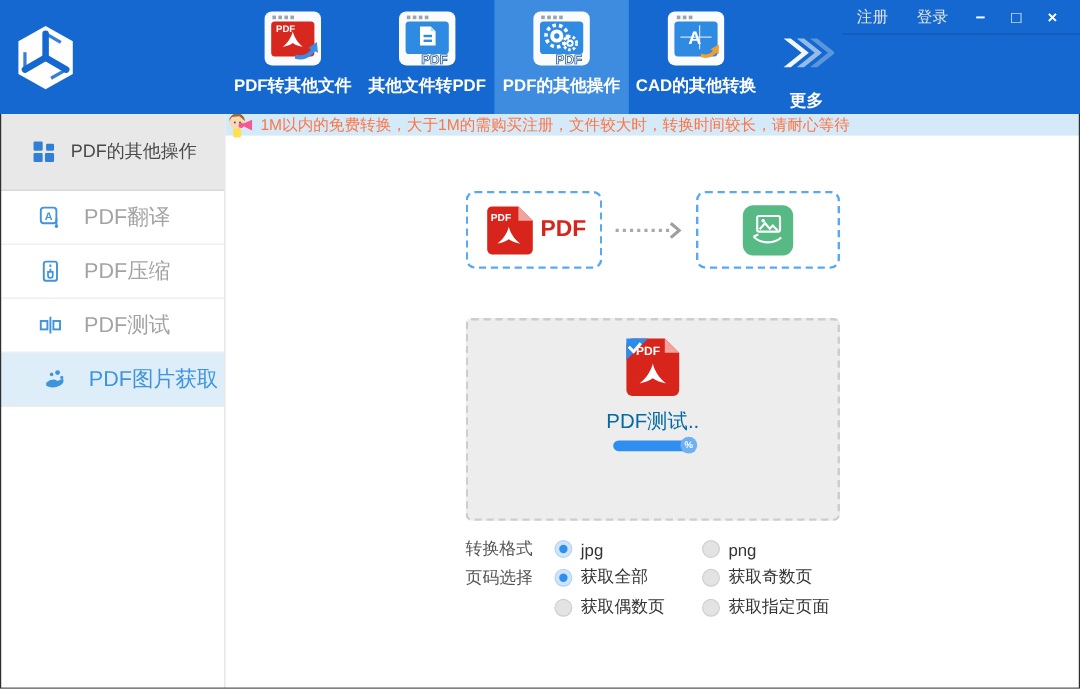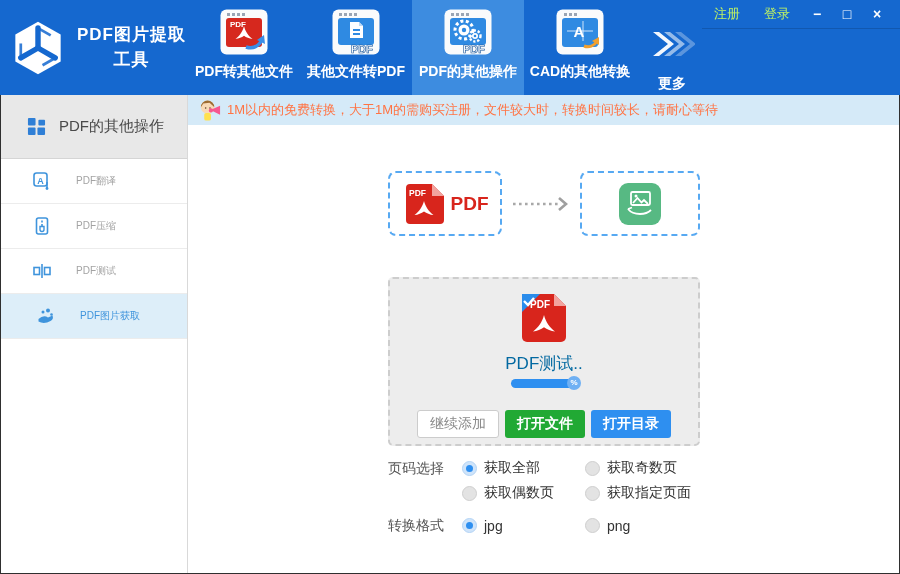--- a/index.html
+++ b/index.html
@@ -17,35 +17,35 @@
   .brand{width:188px;display:flex;align-items:center;padding-left:9px;flex-shrink:0;}
   .brand svg{flex-shrink:0;}
   .brand-title{margin-left:10px;font-size:17px;font-weight:bold;line-height:1.45;text-align:center;letter-spacing:1px;}
   .tabs{display:flex;align-items:stretch;}
   .tab{width:112px;display:flex;flex-direction:column;align-items:center;padding-top:8px;cursor:pointer;}
   .tab.active{background:var(--c-header-active);}
   .tab.more{width:72px;justify-content:center;padding-top:18px;}
   .tab .ticon{height:48px;display:flex;align-items:center;justify-content:center;}
   .tab-label{font-size:14px;font-weight:bold;margin-top:7px;white-space:nowrap;}
   .titlebar-right{position:absolute;top:0;right:0;height:29px;display:flex;align-items:center;padding-right:8px;border-bottom:1px solid rgba(0,0,0,.15);}
-  .tb-link{font-size:13px;color:#bef264;margin:0 12px;cursor:pointer;}
+  .tb-link{font-size:13px;color:#e5e5e5;margin:0 12px;cursor:pointer;}
   .tb-btn{width:30px;text-align:center;font-size:14px;color:#fff;cursor:pointer;font-weight:bold;}
 
   
   .app-body{flex:1;display:flex;min-height:0;}
   .sidebar{width:188px;background:#fff;border-right:1px solid #d9d9d9;flex-shrink:0;}
   .side-header{height:64px;background:var(--c-side-header-bg);display:flex;align-items:center;padding-left:27px;border-bottom:1px solid #d5d5d5;}
   .side-header .lbl{font-size:15px;color:#4a4a4a;margin-left:13px;}
   .side-item{height:45px;display:flex;align-items:center;padding-left:32px;border-bottom:1px solid #ececec;cursor:pointer;}
-  .side-item .lbl{font-size:10px;color:#a3a3a3;margin-left:24px;}
+  .side-item .lbl{font-size:18px;color:#a3a3a3;margin-left:18px;}
   .side-item.active{background:var(--c-side-active-bg);padding-left:36px;}
   .side-item.active .lbl{color:var(--c-side-active-text);}
 
   .main{flex:1;background:#fff;display:flex;flex-direction:column;min-width:0;}
-  .notice{height:30px;background:var(--c-notice-bg);display:flex;align-items:center;padding-left:10px;flex-shrink:0;text-align:center;}
+  .notice{height:18px;background:var(--c-notice-bg);display:flex;align-items:center;flex-shrink:0;text-align:center;}
   .notice-text{font-size:13px;color:var(--c-notice-text);margin-left:6px;white-space:nowrap;}
 
   .content{width:312px;margin:46px auto 0;}
   
   .flow{display:flex;align-items:center;justify-content:space-between;}
   .flow-box{height:65px;border:2px dashed #57a9f2;border-radius:8px;display:flex;align-items:center;justify-content:center;background:#fff;}
   .flow-box.src{width:114px;gap:5px;}
   .flow-box.dst{width:120px;}
   .pdf-word{font-size:19px;font-weight:800;color:var(--c-red);}
   .flow-arrow{flex:1;display:flex;align-items:center;justify-content:center;padding:0 8px;}
@@ -86,24 +86,20 @@
           <path d="M32 32 L32 10"></path>
             <path d="M32 32 L13 43"></path>
             <path d="M32 32 L51 43"></path>
         </g>
         <g stroke="#1568cf" stroke-width="3" fill="none" opacity="0.85">
           <path d="M32 10 L46 18"></path>
             <path d="M13 43 L13 27"></path>
             <path d="M51 43 L37 51"></path>
         </g>
       </svg>
-      <div class="brand-title">
-        <div>PDF图片提取</div>
-        <div>工具</div>
-      </div>
     </div>
 
     <div class="tabs">
 
       <div class="tab">
         <div class="ticon">
           <svg width="48" height="46" viewBox="0 0 48 46">
             <rect x="0.5" y="0.5" width="47" height="45" rx="6" fill="#fafbfc"></rect>
             <g fill="#9aa5b4">
                 <rect x="7" y="4" width="3" height="3"></rect>
@@ -317,28 +313,37 @@
             <polygon points="36,2 48,14 36,14" fill="#f2a39e"></polygon>
             <text x="12" y="16" font-size="10" font-weight="bold" fill="#fff" font-family="Liberation Sans,sans-serif">PDF</text>
             <path d="M26 23 c-1.5 6.5 -6 13 -11 16.5 c4 -0.5 8 -2 11 -4.2 c3 2.2 7 3.7 11 4.2 c-5 -3.5 -9.5 -10 -11 -16.5 z" fill="#fff"></path>
             <path d="M4 2 h18 l-18 18 z" fill="#2a8ceb"></path>
             <polyline points="6,9 10,13 16,6" fill="none" stroke="#fff" stroke-width="2.4"></polyline>
           </svg>
           <div class="file-name">PDF测试..</div>
           <div class="progress">
             <span class="badge">%</span>
           </div>
-          <div class="btn-row">
-            <button class="btn plain">继续添加</button>
-            <button class="btn green">打开文件</button>
-            <button class="btn blue">打开目录</button>
-          </div>
         </div>
 
         <div class="opts">
+          <div class="opt-row fmt">
+            <div class="opt-label">转换格式</div>
+            <div class="opt-grid">
+              <label class="radio">
+                <span class="rdot checked"></span>
+                <span class="rlabel">jpg</span>
+              </label>
+              <label class="radio">
+                <span class="rdot"></span>
+                <span class="rlabel">png</span>
+              </label>
+            </div>
+          </div>
+
           <div class="opt-row">
             <div class="opt-label">页码选择</div>
             <div class="opt-grid">
               <label class="radio">
                 <span class="rdot checked"></span>
                 <span class="rlabel">获取全部</span>
               </label>
               <label class="radio">
                 <span class="rdot"></span>
                 <span class="rlabel">获取奇数页</span>
@@ -346,31 +351,17 @@
               <label class="radio">
                 <span class="rdot"></span>
                 <span class="rlabel">获取偶数页</span>
               </label>
               <label class="radio">
                 <span class="rdot"></span>
                 <span class="rlabel">获取指定页面</span>
               </label>
             </div>
           </div>
-
-          <div class="opt-row fmt">
-            <div class="opt-label">转换格式</div>
-            <div class="opt-grid">
-              <label class="radio">
-                <span class="rdot checked"></span>
-                <span class="rlabel">jpg</span>
-              </label>
-              <label class="radio">
-                <span class="rdot"></span>
-                <span class="rlabel">png</span>
-              </label>
-            </div>
-          </div>
         </div>
       </div>
     </div>
   </div>
 </div>
 
 </body></html>

